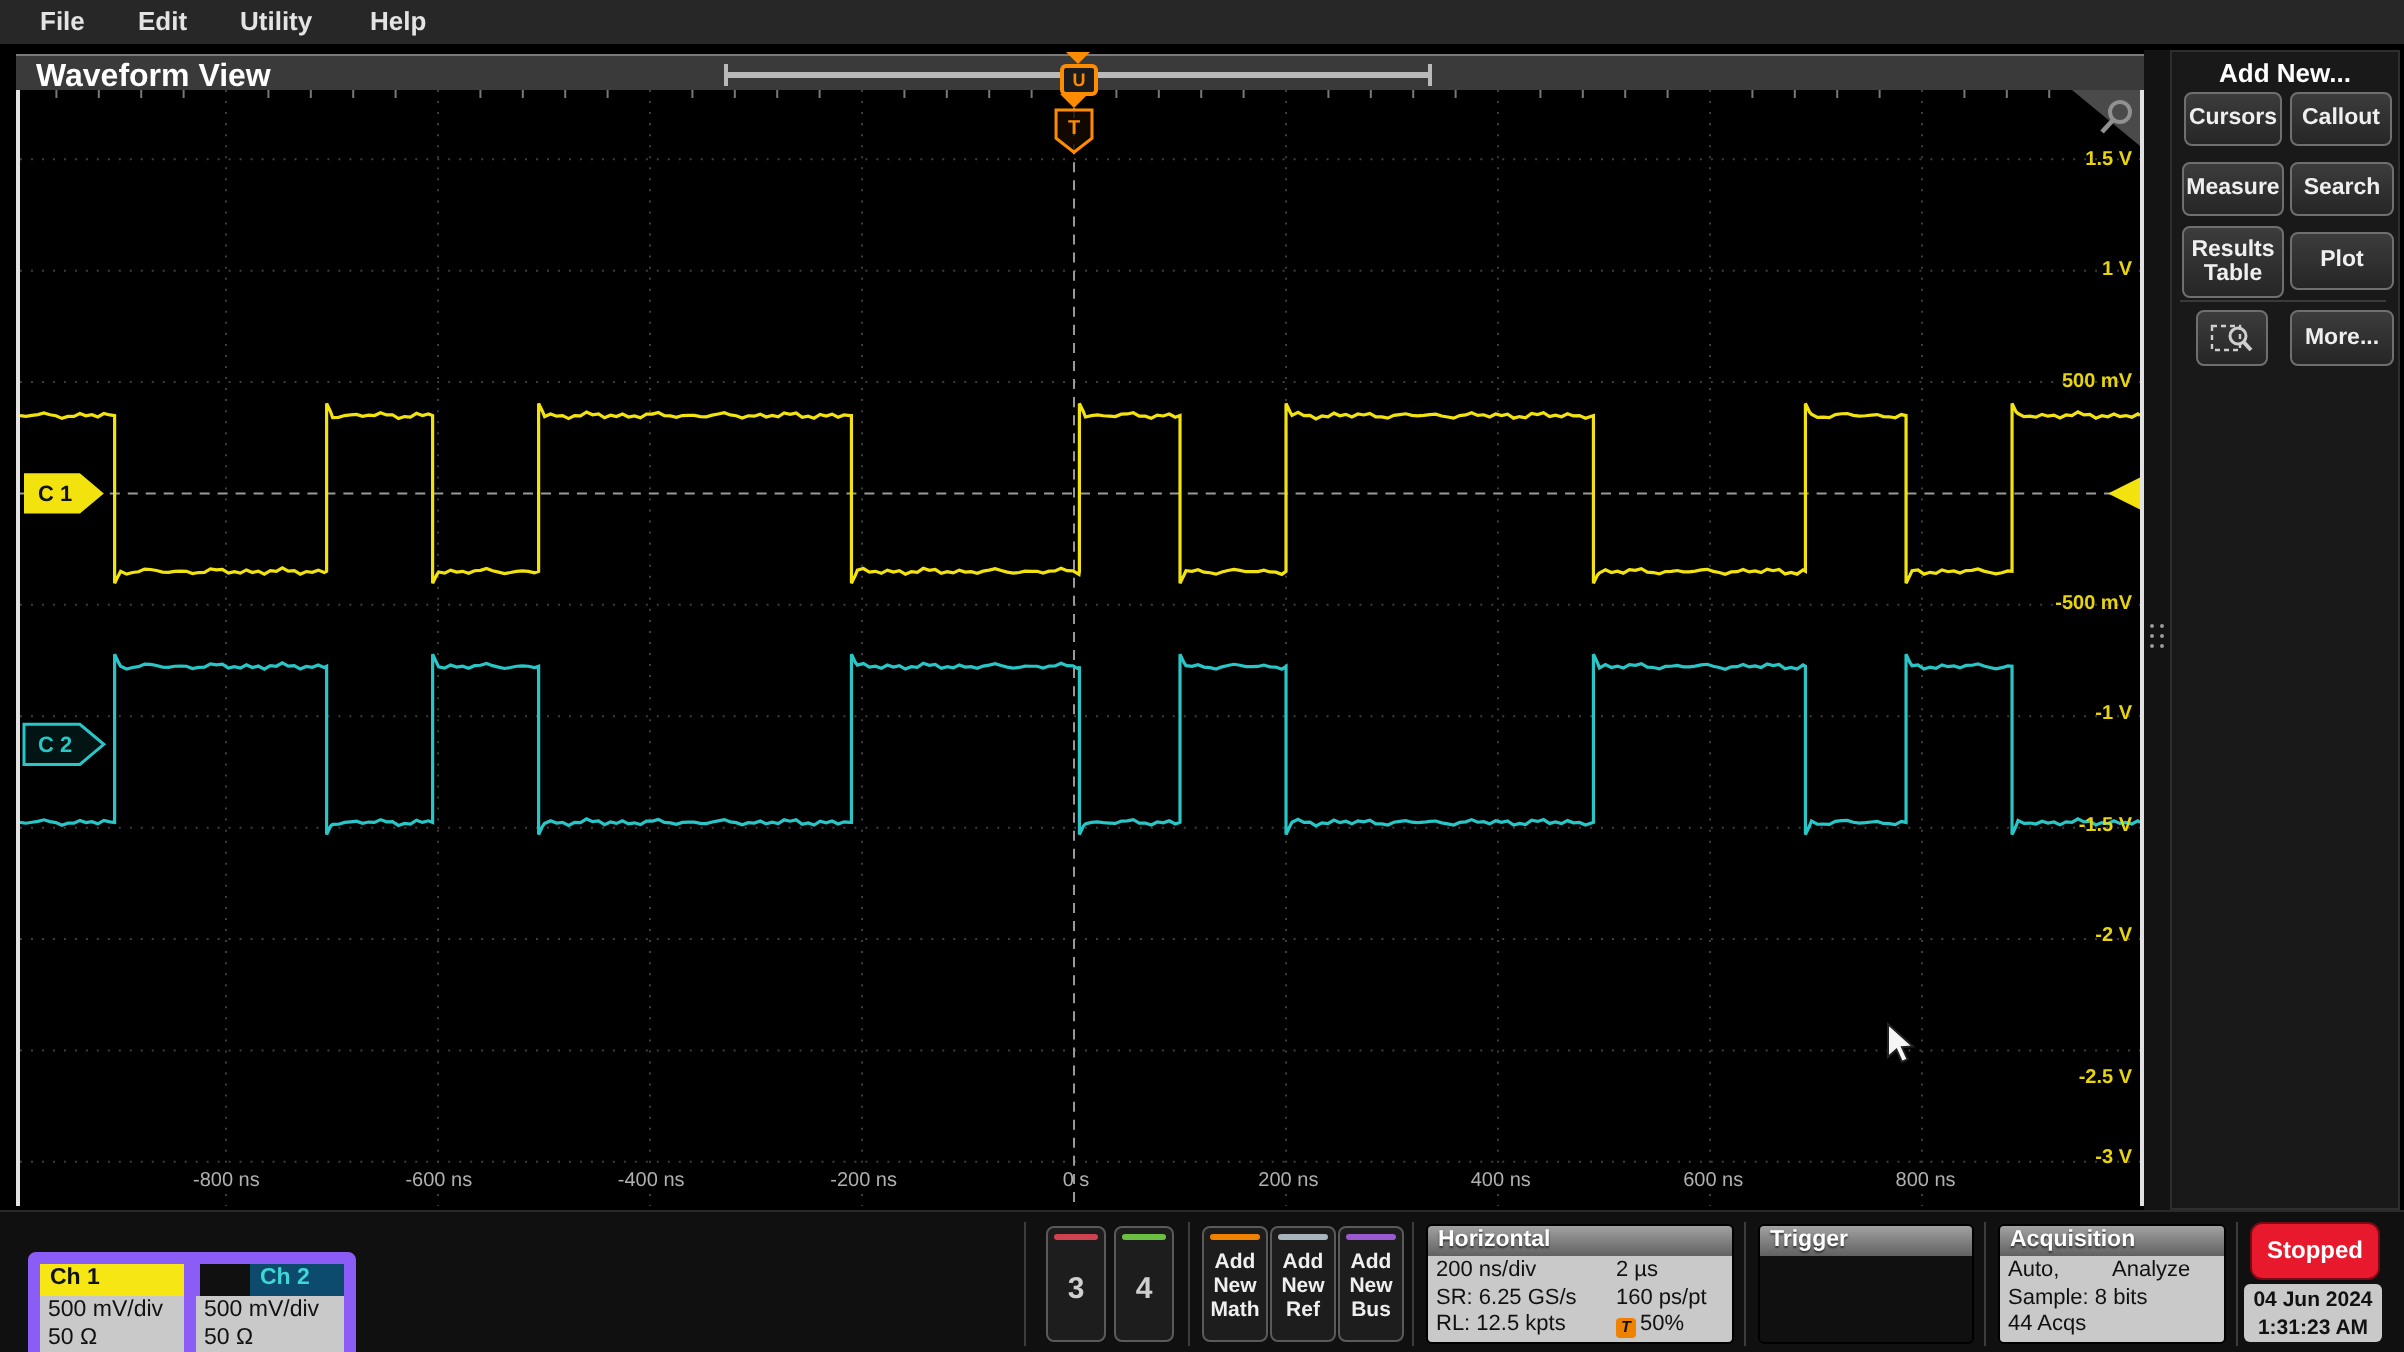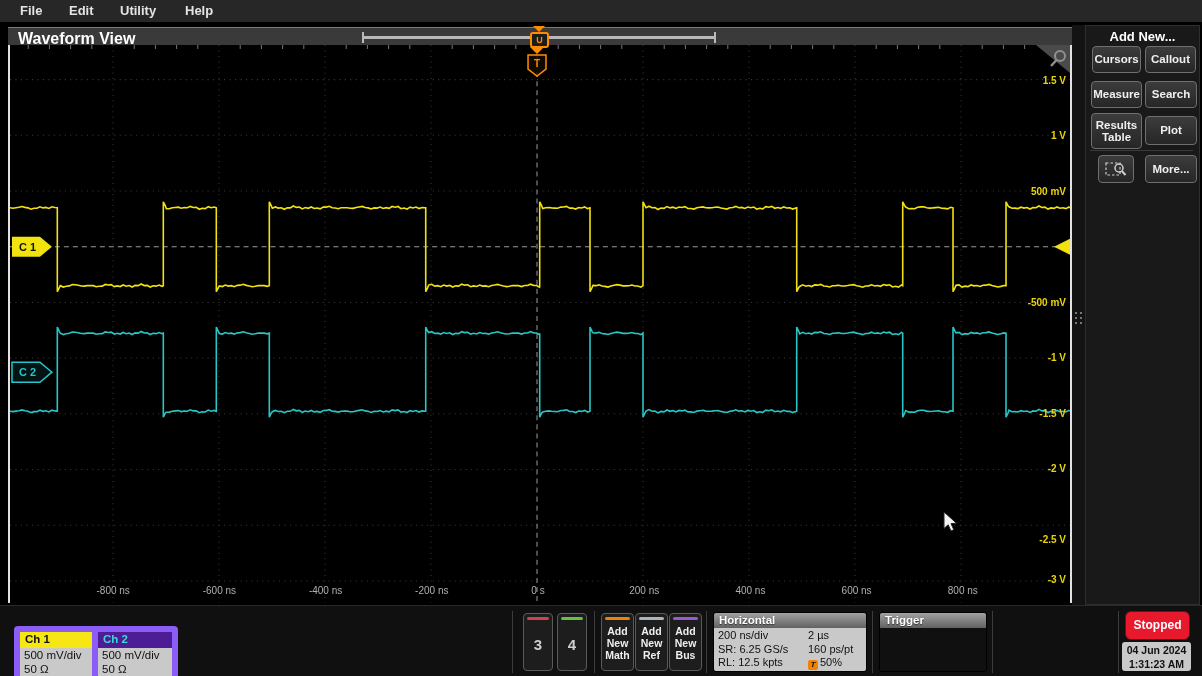--- a/index.html
+++ b/index.html
@@ -34,21 +34,21 @@
   .rp-btn{position:absolute;background:linear-gradient(#3c3c3c,#262626);border:1px solid #6f6f6f;border-radius:4px;
           color:#efefef;font-size:11.5px;font-weight:bold;font-family:"Liberation Sans",sans-serif;
           display:flex;align-items:center;justify-content:center;text-align:center;line-height:1.05;padding:0;cursor:pointer;}
   .rp-div{position:absolute;left:4px;top:124px;width:103px;height:1px;background:#3a3a3a;}
   
   .bottom-bar{position:absolute;left:0;top:605px;width:1202px;height:71px;background:#101010;border-top:1px solid #2a2a2a;box-sizing:border-box;}
   .vsep{position:absolute;top:5px;width:1px;height:62px;background:#3c3c3c;}
   .chbox{position:absolute;top:20px;width:74px;height:57px;border-radius:4px 4px 2px 2px;overflow:hidden;cursor:pointer;border:6px solid #8b5cf6;}
   .chhead{height:15px;font-size:11.5px;font-weight:bold;padding:1px 0 0 5px;}
   .chhead.c1{background:#f5e614;color:#111;}
-  .chhead.c2{background:#4c1d95;color:#3fd6d6;}
+  .chhead.c2{background:#0c4a6e;color:#3fd6d6;margin-left:27px;}
   .chbody{background:#c9c9c9;color:#111;font-size:11.5px;line-height:13.5px;padding:1px 0 0 4px;height:41px;}
   .sqbtn{position:absolute;top:7px;width:28px;height:56px;background:#1d1d1d;border:1px solid #5a5a5a;border-radius:4px;cursor:pointer;}
   .sqbtn .stripe{position:absolute;left:3px;right:3px;top:3px;height:3px;border-radius:2px;}
   .sqbtn .num{position:absolute;left:0;top:22px;width:100%;text-align:center;color:#cfcfcf;font-size:15px;font-weight:bold;}
   .addbtn{position:absolute;top:7px;width:31px;height:56px;background:#1d1d1d;border:1px solid #5a5a5a;border-radius:4px;cursor:pointer;}
   .addbtn .stripe{position:absolute;left:3px;right:3px;top:3px;height:3px;border-radius:2px;}
   .addbtn .albl{position:absolute;left:0;top:11px;width:100%;text-align:center;color:#efefef;font-size:10.5px;font-weight:bold;line-height:12px;}
   .infobox{position:absolute;top:6px;border-radius:3px;overflow:hidden;border:1px solid #000;cursor:pointer;}
   .ib-head{height:15px;background:linear-gradient(#a2a2a2,#616161);color:#fff;font-size:11.5px;font-weight:bold;padding:0 0 0 5px;line-height:15px;text-shadow:0 1px 1px #333;}
   .ib-body{background:#c9c9c9;color:#111;font-size:11px;padding:1px 4px 0 4px;}
@@ -286,20 +286,31 @@
           <span>RL: 12.5 kpts</span>
           <span><i class="tpos-ic">T</i><span>50%</span></span>
         </div>
       </div>
     </div>
 
     <div class="infobox" style="left:879px;width:106px;height:58px">
       <div class="ib-head">Trigger</div>
     </div>
 
+    <div class="infobox" style="left:999px;width:112px;height:58px">
+      <div class="ib-head">Acquisition</div>
+      <div class="ib-body" style="height:42px">
+        <div class="hrow" style="grid-template-columns:52px auto">
+          <span>Auto,</span>
+          <span>Analyze</span>
+        </div>
+        <div style="line-height:13.5px">Sample: 8 bits</div>
+        <div style="line-height:13.5px">44 Acqs</div>
+      </div>
+    </div>
 
     <div class="stopped">Stopped</div>
     <div class="datetime">
       <div>04 Jun 2024</div>
       <div>1:31:23 AM</div>
     </div>
   </div>
 
   <svg class="cursor-svg" width="16" height="22" viewBox="0 0 16 22">
     <path d="M1 1 L1 17.5 L5.2 13.8 L8 20 L10.8 18.7 L8 12.6 L13.5 12.2 Z" fill="#f5f5f5" stroke="#222" stroke-width="1"></path>

